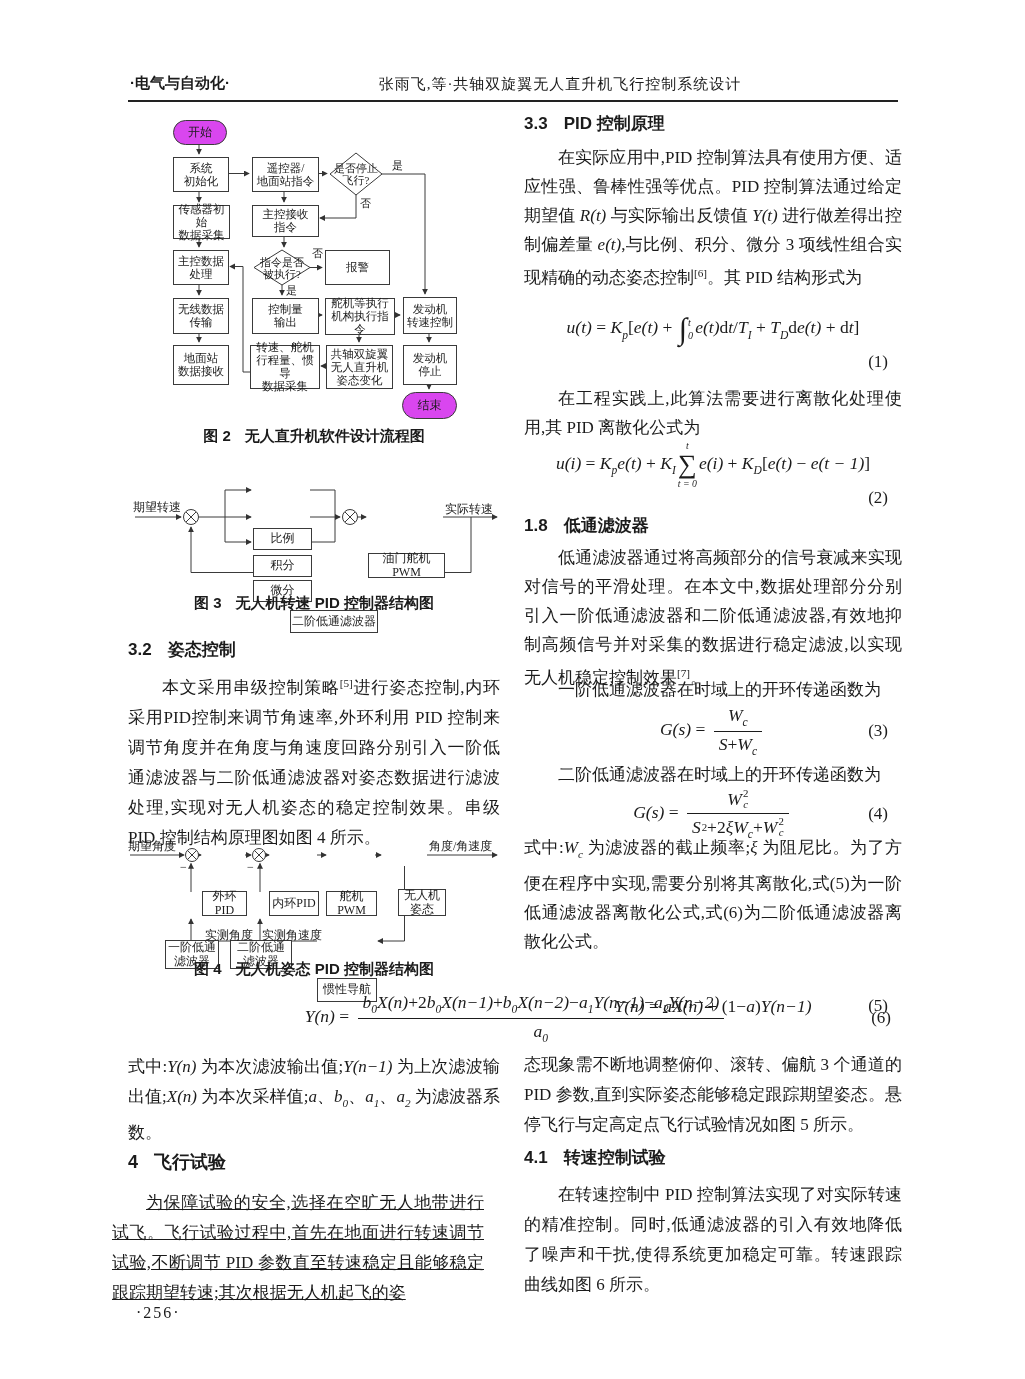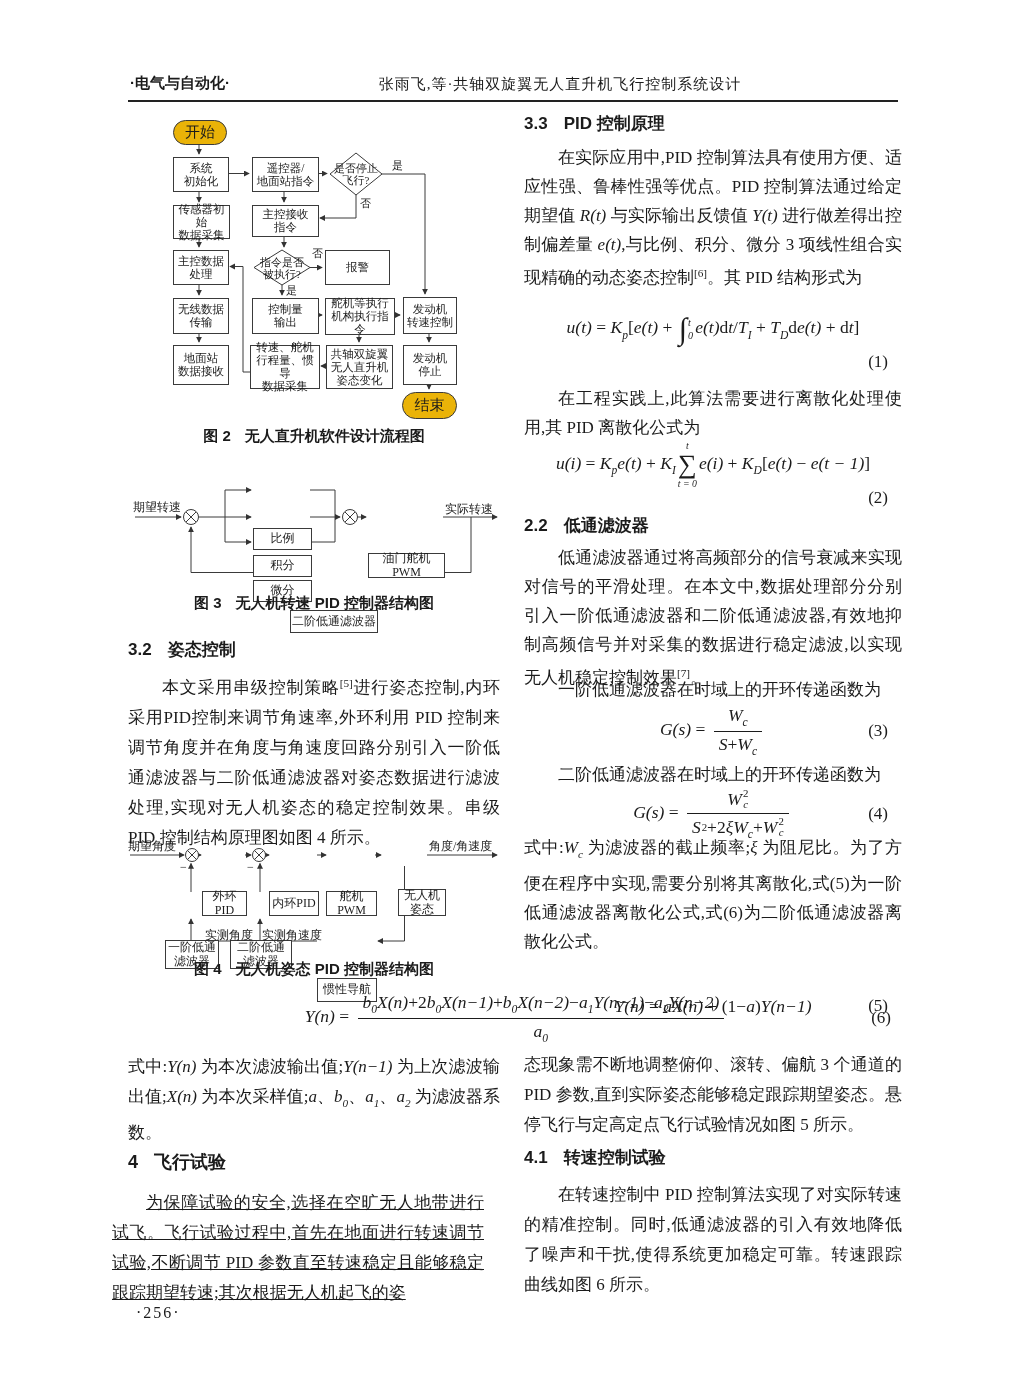--- a/index.html
+++ b/index.html
@@ -19,22 +19,22 @@
   .heading-lg{font-size:18px;}
   .fig-caption{font-family:"Liberation Sans","DejaVu Sans",sans-serif;font-weight:bold;
                font-size:15px;text-align:center;}
   .fig-caption .cap-label{margin-right:14px;}
   .footer{font-size:16px;letter-spacing:2px;}
   
   .fig{position:absolute;}
   .fig svg{position:absolute;left:0;top:0;}
   .fc-rect{position:absolute;border:1px solid #3a3a3a;background:#fff;display:flex;align-items:center;
            justify-content:center;text-align:center;font-size:11.5px;line-height:13px;white-space:pre-line;}
-  .fc-oval{position:absolute;border:1px solid #3a3a3a;background:#eab308;display:flex;align-items:center;
-           justify-content:center;font-size:15px;border-radius:14px;}
+  .fc-oval{position:absolute;border:1px solid #3a3a3a;background:#d946ef;display:flex;align-items:center;
+           justify-content:center;font-size:12px;border-radius:14px;}
   .fc-label{position:absolute;display:flex;align-items:center;justify-content:center;text-align:center;
             font-size:11px;line-height:12px;white-space:pre-line;}
   .fc-yn{position:absolute;font-size:11px;}
   .bd-rect{position:absolute;border:1px solid #3a3a3a;background:#fff;display:flex;align-items:center;
            justify-content:center;text-align:center;font-size:12px;line-height:13.5px;white-space:pre-line;margin-top:48px;}
   .bd-label{position:absolute;font-size:12px;white-space:nowrap;}
   .bd-minus{position:absolute;font-size:12px;}
   
   .eqrow{position:absolute;display:flex;justify-content:center;align-items:center;font-size:17.5px;}
   .eqnum-inline{position:absolute;right:14px;top:50%;transform:translateY(-50%);font-size:17px;}
@@ -267,21 +267,21 @@
   <div class="eqrow" style="left:524px;top:440px;width:378px;height:50px;">
     <span><span class="m-i">u(i)</span><span class="m-n"> = </span><span class="m-i">K</span><span class="m-sub">p</span><span class="m-i">e(t)</span><span class="m-n"> + </span><span class="m-i">K</span><span class="m-sub">I</span><span class="bigop stack">
           <span class="lim">t</span>
           <span class="glyph">∑</span>
           <span class="lim">t = 0</span>
         </span><span class="m-i">e(i)</span><span class="m-n"> + </span><span class="m-i">K</span><span class="m-sub">D</span><span class="m-n">[</span><span class="m-i">e(t)</span><span class="m-n"> − </span><span class="m-i">e(t − 1)</span><span class="m-n">]</span></span>
   </div>
   <div class="eqnum-line" style="left:524px;top:488px;width:364px;">(2)</div>
 
   <div class="abs heading" style="left:524px;top:514px;">
-    <span class="hnum">2.2</span><span>低通滤波器</span>
+    <span class="hnum">1.8</span><span>低通滤波器</span>
   </div>
   <div class="abs para tight indent" style="left:524px;top:543px;width:378px;"><span class="m-n">低通滤波器通过将高频部分的信号衰减来实现对信号的平滑处理。在本文中,数据处理部分分别引入一阶低通滤波器和二阶低通滤波器,有效地抑制高频信号并对采集的数据进行稳定滤波,以实现无人机稳定控制效果</span><sup class="ref">[7]</sup><span class="m-n">。</span></div>
   <div class="abs para indent" style="left:524px;top:675px;width:378px;"><span class="m-n">一阶低通滤波器在时域上的开环传递函数为</span></div>
 
   <div class="eqrow" style="left:524px;top:705px;width:378px;height:52px;">
     <span><span class="m-i">G(s)</span><span class="m-n"> = </span><span class="frac">
           <span class="fnum"><span class="m-i">W</span><span class="m-sub">c</span></span>
           <span class="fden"><span class="m-i">S</span><span class="m-n">+</span><span class="m-i">W</span><span class="m-sub">c</span></span>
         </span></span>
     <span class="eqnum-inline">(3)</span>

